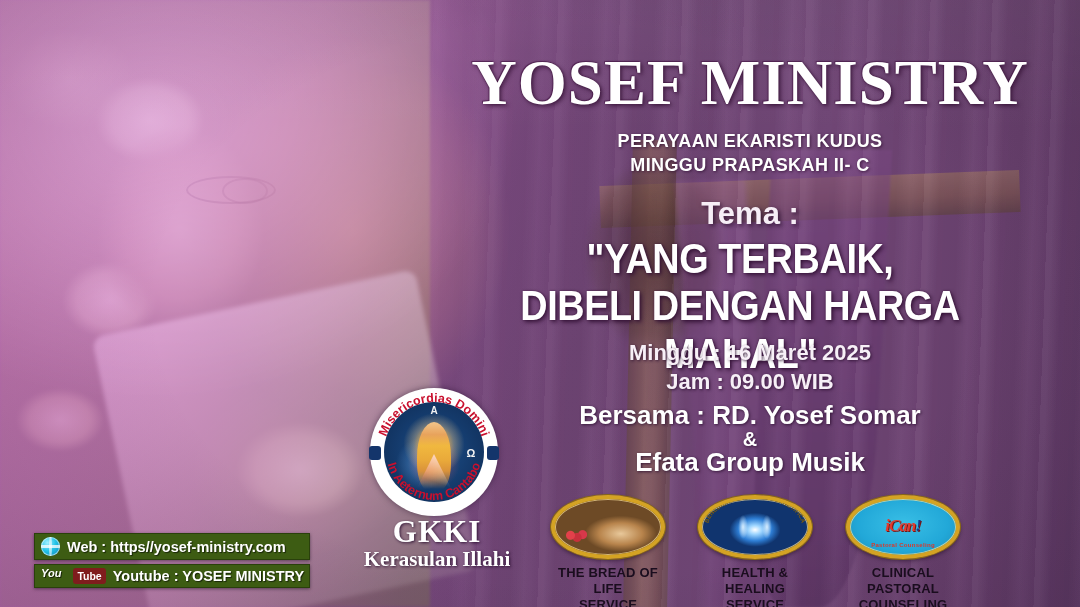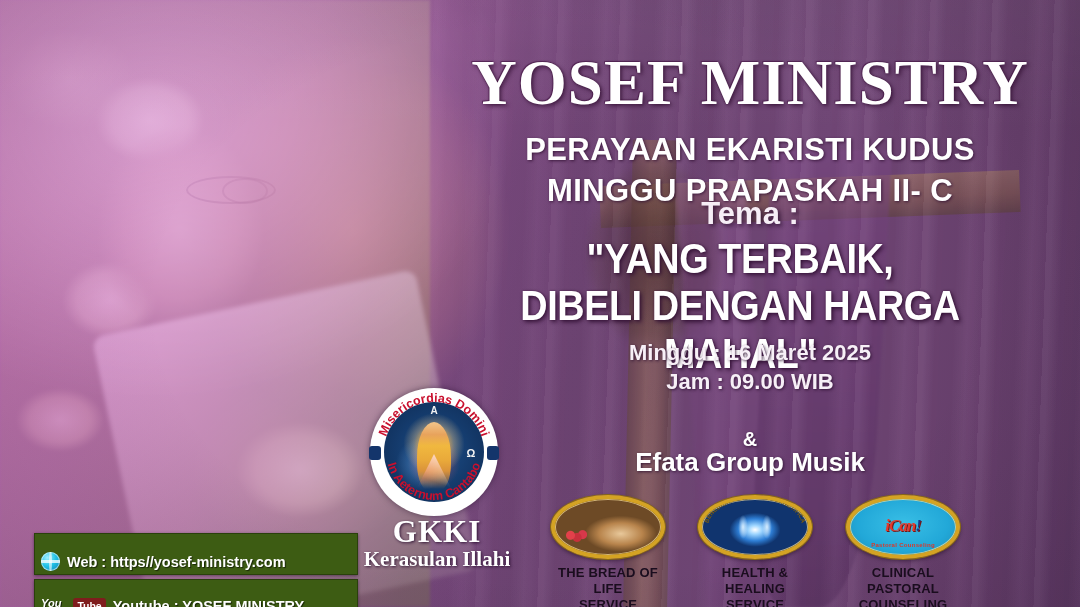--- a/index.html
+++ b/index.html
@@ -127,21 +127,21 @@
   .title{
     position:absolute;left:430px;top:52px;width:640px;text-align:center;
     font-family:"Liberation Serif","DejaVu Serif",serif;
     font-weight:700;font-size:63px;line-height:1;color:#fff;
     letter-spacing:1px;
     text-shadow:0 0 2px rgba(60,20,60,.9),2px 2px 4px rgba(50,15,50,.75),
                 -1px -1px 0 rgba(80,30,80,.6);
   }
   .subtitle{
     position:absolute;left:430px;top:130px;width:640px;text-align:center;
-    font-weight:700;font-size:31px;line-height:1.32;color:#fff;
+    font-weight:700;font-size:18px;line-height:1.32;color:#fff;
     letter-spacing:.4px;
     text-shadow:1px 1px 3px rgba(50,18,52,.85);
   }
   .tema-label{
     position:absolute;left:430px;top:196px;width:640px;text-align:center;
     font-weight:700;font-size:31px;color:#f6eef6;
     font-stretch:condensed;
     text-shadow:2px 2px 4px rgba(45,15,48,.85);
   }
   .tema-lines{
@@ -268,21 +268,21 @@
     letter-spacing:.2px;
   }
   .gold-ring-text{position:absolute;inset:-4px;pointer-events:none;}
   .gold-ring-text svg{width:114px;height:64px;display:block;}
 
   
   .contact{position:absolute;left:34px;top:533px;}
   .bar{
     display:flex;align-items:center;gap:7px;
     background:#3d5c13;border:1px solid #2a400c;
-    padding:18px 10px 3px 6px;margin-bottom:4px;width:324px;box-sizing:border-box;
+    padding:3px 10px 3px 6px;margin-bottom:4px;width:276px;box-sizing:border-box;
     box-shadow:0 1px 3px rgba(20,8,24,.5);
   }
   .bar .txt{
     color:#fff;font-weight:700;font-size:14.5px;white-space:nowrap;
     text-shadow:1px 1px 1px rgba(0,0,0,.6);
   }
   .globe{
     width:19px;height:19px;border-radius:50%;flex:none;
     background:radial-gradient(circle at 34% 30%,#9ff0ff,#22c3e8 45%,#0f7fae 100%);
     box-shadow:inset 0 0 0 1px rgba(255,255,255,.55);position:relative;overflow:hidden;
@@ -341,20 +341,21 @@
     <div class="tema-lines">
       <div class="tema-l1">"YANG TERBAIK,</div>
       <div class="tema-l2">DIBELI DENGAN HARGA MAHAL"</div>
     </div>
 
     <div class="when">
       <div>Minggu : 16 Maret 2025</div>
       <div>Jam : 09.00 WIB</div>
     </div>
 
+    <div class="with-main">Bersama : RD. Yosef Somar</div>
     <div class="with-amp">&amp;</div>
     <div class="with-group">Efata Group Musik</div>
 
     <div class="emblem">
       <div class="emblem-tab l"></div>
       <div class="emblem-tab r"></div>
       <div class="emblem-inner">
         <div class="emblem-fig"></div>
         <div class="emblem-rays"></div>
       </div>

